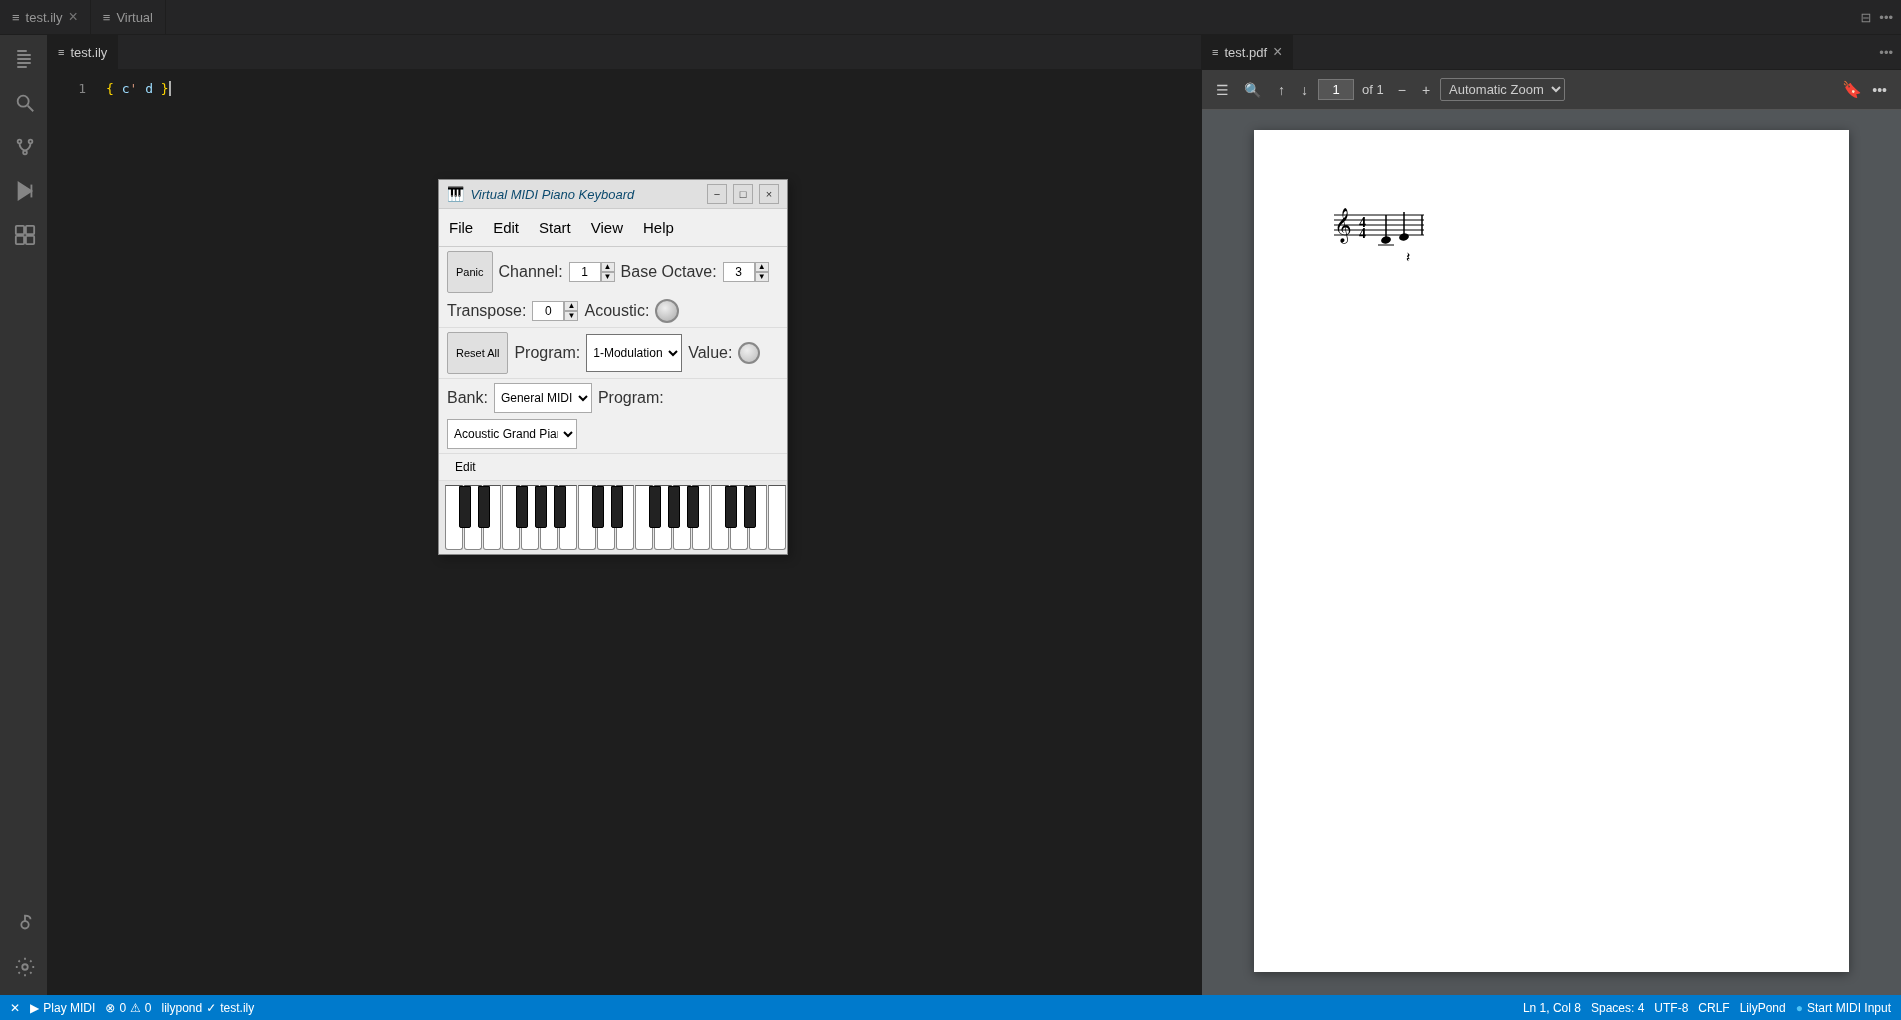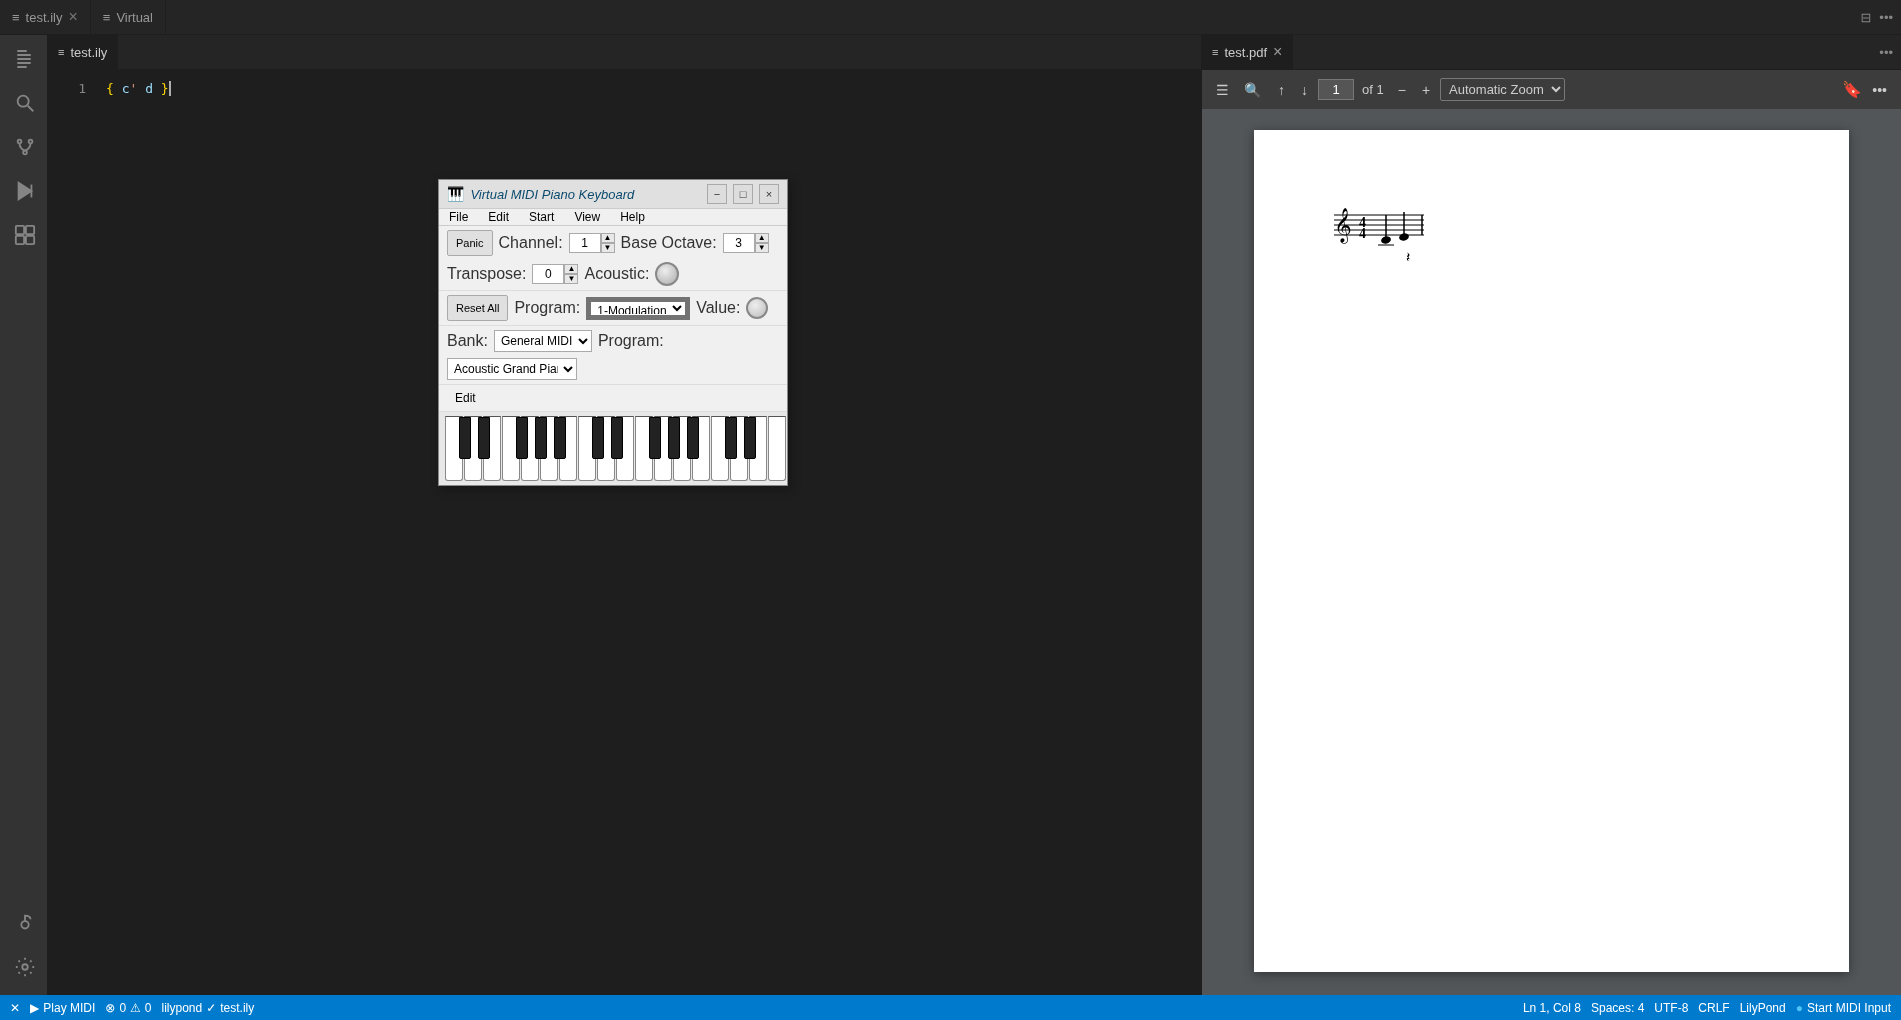--- a/index.html
+++ b/index.html
@@ -59,34 +59,34 @@
     
     .music-notation { position: absolute; top: 60px; left: 60px; }
 
     
     .midi-dialog { position: absolute; top: 109px; left: 390px; width: 350px; background: #f0f0f0; border: 1px solid #888; box-shadow: 3px 3px 10px rgba(0,0,0,0.3); z-index: 100; font-family: 'Segoe UI', Arial, sans-serif; font-size: 12px; color: #000; }
     .midi-title-bar { background: #e0e0e0; padding: 4px 8px; display: flex; align-items: center; gap: 6px; border-bottom: 1px solid #ccc; cursor: move; }
     .midi-title-icon { font-size: 14px; }
     .midi-title-text { flex: 1; font-size: 13px; color: #0c4a6e; font-style: italic; }
     .midi-win-btn { width: 20px; height: 20px; border: 1px solid #aaa; background: #ddd; display: flex; align-items: center; justify-content: center; cursor: pointer; font-size: 11px; color: #333; }
     .midi-menu { display: flex; gap: 0; background: #f0f0f0; border-bottom: 1px solid #ccc; }
-    .midi-menu-item { padding: 1px 10px; cursor: pointer; font-size: 12px; }
+    .midi-menu-item { padding: 10px 10px; cursor: pointer; font-size: 15px; }
     .midi-row { display: flex; align-items: center; gap: 6px; padding: 4px 8px; border-bottom: 1px solid #ddd; flex-wrap: wrap; }
     .midi-label { font-size: 16px; color: #333; white-space: nowrap; }
     .midi-spinner { display: flex; align-items: center; }
     .midi-spinner input { width: 32px; font-size: 12px; border: 1px solid #aaa; background: white; text-align: center; padding: 1px 2px; height: 20px; }
     .midi-spinner-btns { display: flex; flex-direction: column; }
     .midi-spinner-btn { width: 14px; height: 10px; border: 1px solid #aaa; background: #e8e8e8; font-size: 8px; display: flex; align-items: center; justify-content: center; cursor: pointer; line-height: 1; }
     .midi-velocity-knob { width: 24px; height: 24px; border-radius: 50%; border: 2px solid #888; background: radial-gradient(circle at 40% 35%, #eee, #aaa); display: flex; align-items: center; justify-content: center; }
-    .midi-select { font-size: 12px; border: 5px solid #737373; background: white; padding: 1px 2px; height: 23px; }
+    .midi-select { font-size: 12px; border: 1px solid #737373; background: white; padding: 1px 2px; height: 38px; }
     .midi-value-knob { width: 22px; height: 22px; border-radius: 50%; border: 2px solid #888; background: radial-gradient(circle at 40% 35%, #eee, #bbb); }
-    .midi-reset-btn { padding: 6px 8px; font-size: 11px; background: #e0e0e0; border: 1px solid #aaa; cursor: pointer; border-radius: 2px; }
+    .midi-reset-btn { padding: 14px 8px; font-size: 11px; background: #e0e0e0; border: 1px solid #aaa; cursor: pointer; border-radius: 2px; }
     .midi-bender-track { flex: 1; height: 8px; background: #ddd; border: 1px solid #aaa; position: relative; border-radius: 1px; }
     .midi-bender-thumb { position: absolute; left: calc(50% - 4px); top: -3px; width: 8px; height: 14px; background: #3399ff; border: 1px solid #1177cc; border-radius: 2px; cursor: pointer; }
-    .midi-bank-select { font-size: 12px; border: 1px solid #aaa; background: white; padding: 1px 2px; height: 22px; }
+    .midi-bank-select { font-size: 12px; border: 1px solid #aaa; background: white; padding: 1px 2px; height: 30px; }
     .midi-edit-label { padding: 2px 8px; font-size: 12px; cursor: pointer; }
 
     
     .piano-container { padding: 4px 6px; background: #e8e8e8; }
     .piano { position: relative; height: 65px; width: 336px; margin: 0 auto; }
     .white-key { position: absolute; bottom: 0; width: 18px; height: 65px; background: white; border: 1px solid #888; border-top: 1px solid #555; border-radius: 0 0 3px 3px; z-index: 1; }
     .black-key { position: absolute; bottom: 22px; width: 12px; height: 42px; background: #222; border: 1px solid #000; border-radius: 0 0 2px 2px; z-index: 2; }
 
     
     .status-bar { height: 25px; background: #007acc; display: flex; align-items: center; padding: 0 10px; gap: 10px; font-size: 12px; color: #fff; }

